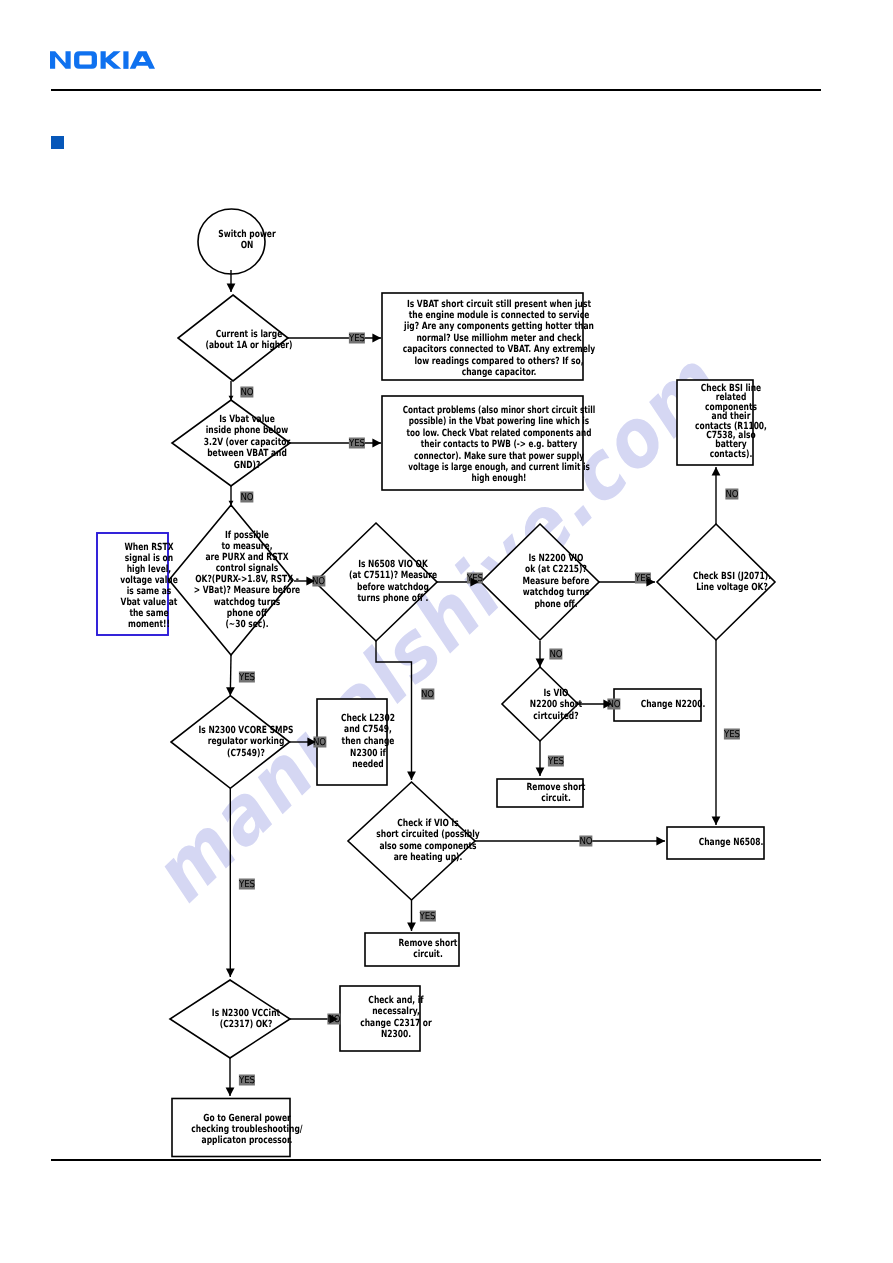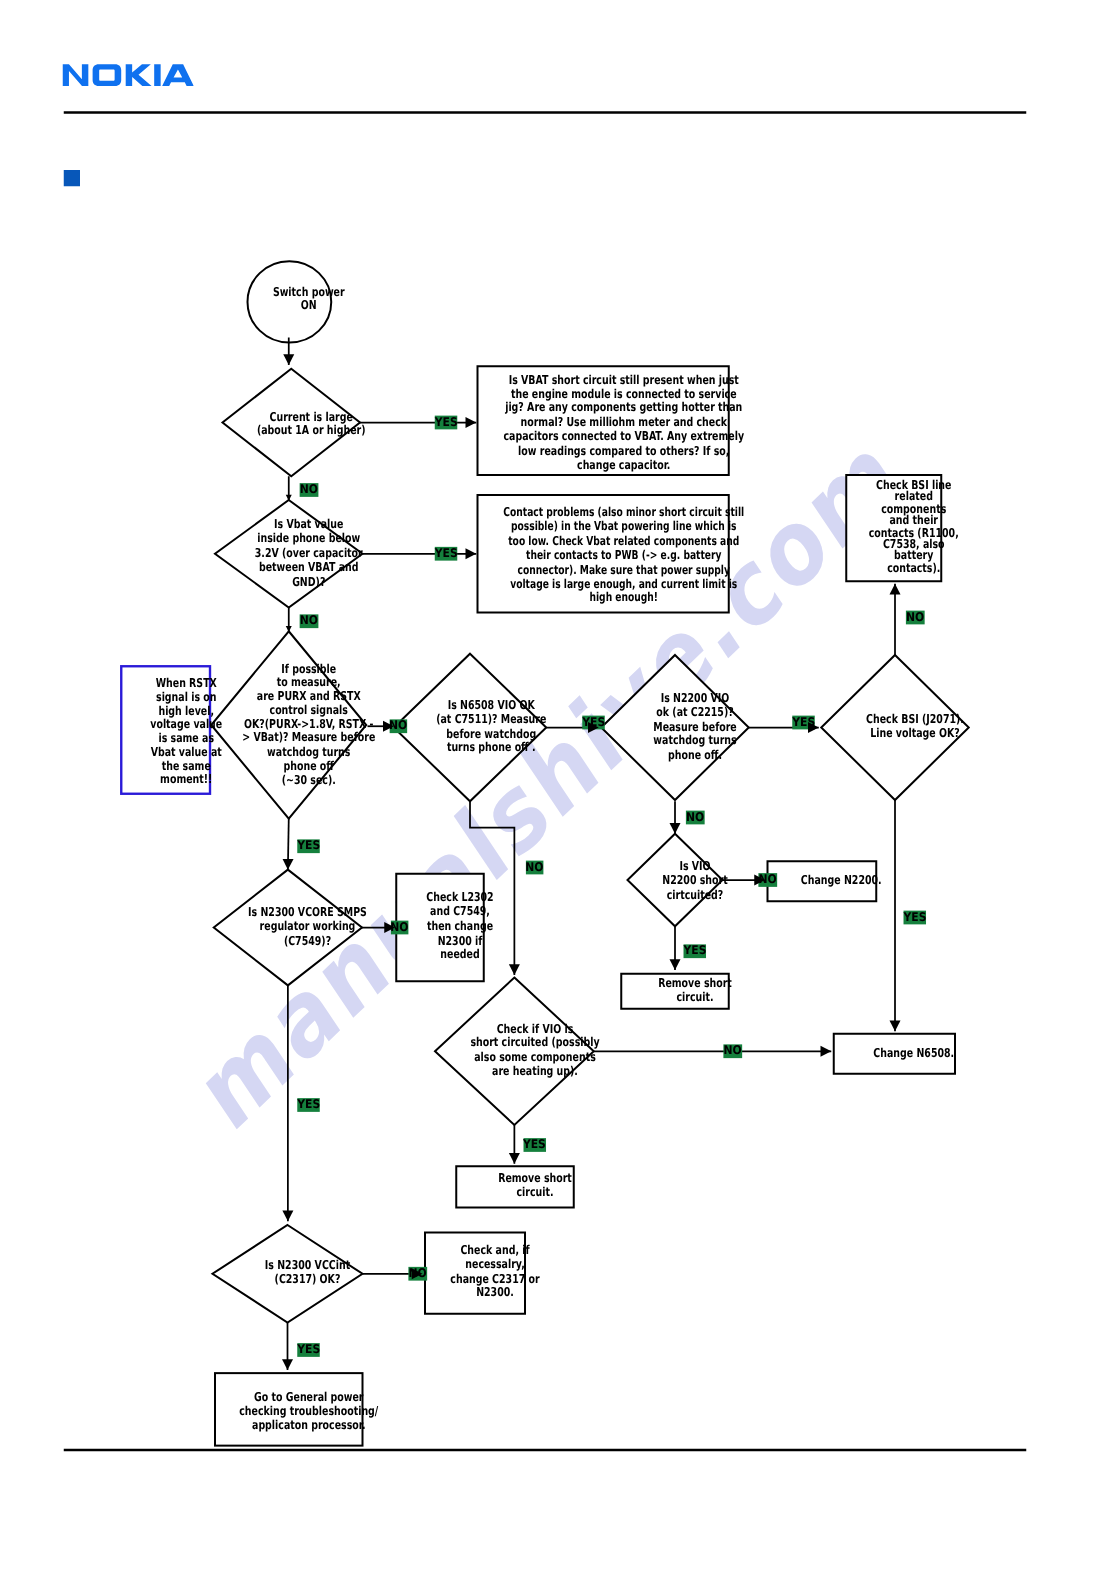--- a/index.html
+++ b/index.html
@@ -23,24 +23,24 @@
 
   
   #chart,#chart-top{position:absolute;left:0;top:0;width:893px;height:1263px;}
   #chart-top{pointer-events:none;}
 
   #fctexts{position:absolute;left:16px;top:0;width:893px;height:1263px;}
   .fc-text{position:absolute;text-align:center;font-weight:bold;color:#000;
            font-size:9.8px;line-height:11.4px;font-stretch:condensed;white-space:nowrap;
            transform:translate(-50%,-50%) scaleX(0.855);}
   .fc-line{white-space:nowrap;}
-  .fc-edge-label{position:absolute;text-align:left;font-weight:bold;white-space:nowrap;
+  .fc-edge-label{position:absolute;text-align:left;font-weight:normal;white-space:nowrap;
            color:#000;font-size:9.6px;line-height:11px;font-stretch:condensed;
            transform:translate(-50%,-50%) scaleX(1.0);
-           background:#15803d;padding:0;}
+           background:#737373;padding:0;}
 </style>
 </head>
 <body>
 
 <div id="page">
   <svg id="logo" viewBox="0 0 113.8 19" width="105" height="18.2" aria-label="NOKIA">
     <g fill="#0f71ef">
       <path d="M0 0 H5.6 L16.8 13.0 V0 H22.4 V19 H16.9 L5.6 5.9 V19 H0 Z"></path>
       <path d="M31.4 0 H45.6 C48.9 0 50.9 2.0 50.9 5.2 V13.8 C50.9 17.0 48.9 19 45.6 19 H31.4 C28.1 19 26.1 17.0 26.1 13.8 V5.2 C26.1 2.0 28.1 0 31.4 0 Z M32.9 4.6 C32.2 4.6 31.8 5.0 31.8 5.7 V13.3 C31.8 14.0 32.2 14.4 32.9 14.4 H44.1 C44.8 14.4 45.2 14.0 45.2 13.3 V5.7 C45.2 5.0 44.8 4.6 44.1 4.6 Z"></path>
       <path d="M54.8 0 H60.4 V7.3 L68.9 0 H76.6 L65.9 9.2 L77.2 19 H69.2 L60.4 11.2 V19 H54.8 Z"></path>

